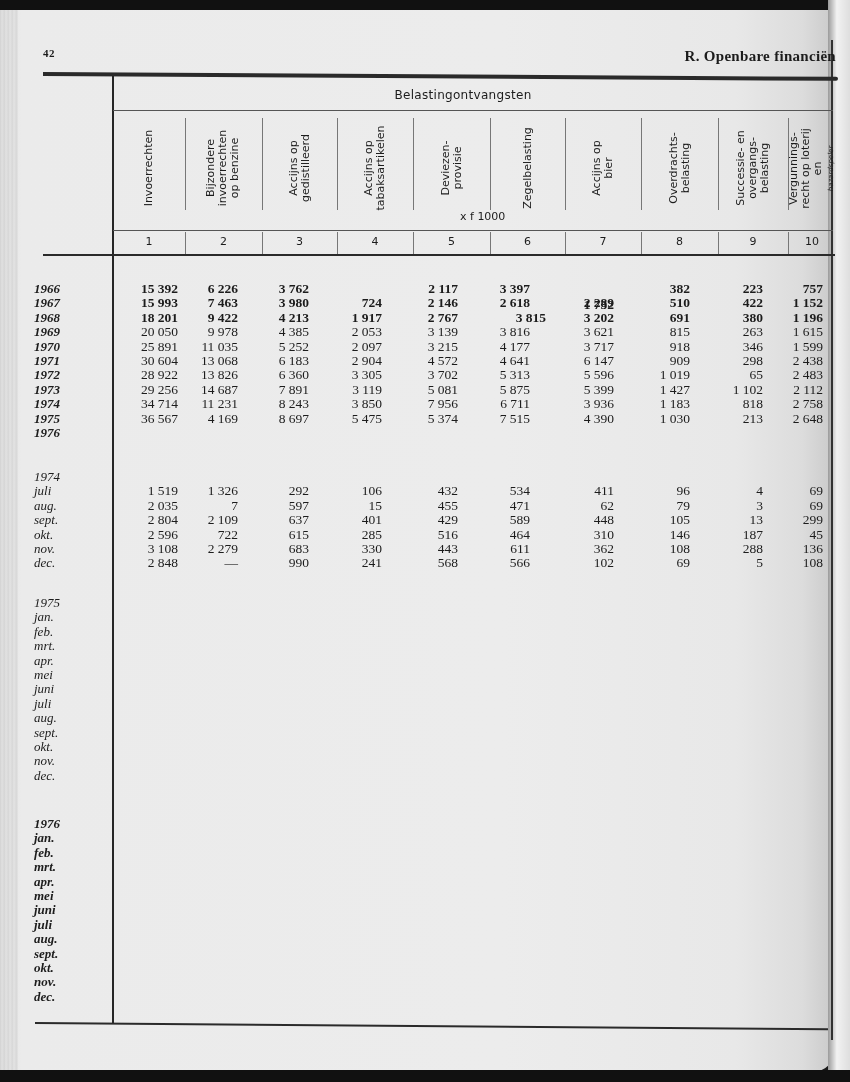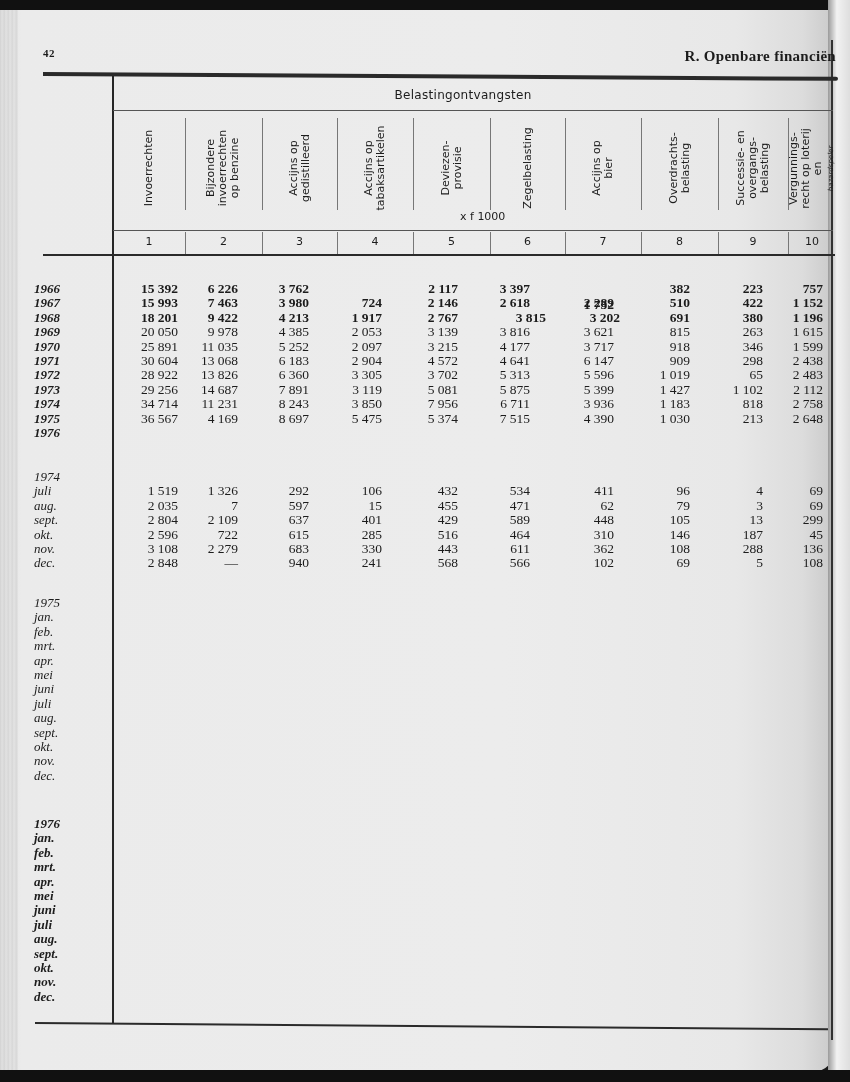--- a/index.html
+++ b/index.html
@@ -249,21 +249,21 @@
         <div class="cell bold" style="right:73px;">422</div>
         <div class="cell bold" style="right:13px;">1 152</div>
       </div>
       <div class="data-row" style="top:310.8px;width:836px;">
         <div class="cell bold" style="right:658px;">18 201</div>
         <div class="cell bold" style="right:598px;">9 422</div>
         <div class="cell bold" style="right:527px;">4 213</div>
         <div class="cell bold" style="right:454px;">1 917</div>
         <div class="cell bold" style="right:378px;">2 767</div>
         <div class="cell bold" style="right:290px;">3 815</div>
-        <div class="cell bold" style="right:216px;margin-left:14px;">3 202</div>
+        <div class="cell bold" style="right:222px;margin-left:14px;">3 202</div>
         <div class="cell bold" style="right:146px;">691</div>
         <div class="cell bold" style="right:73px;">380</div>
         <div class="cell bold" style="right:13px;">1 196</div>
       </div>
       <div class="data-row" style="top:325.2px;width:836px;">
         <div class="cell" style="right:658px;">20 050</div>
         <div class="cell" style="right:598px;">9 978</div>
         <div class="cell" style="right:527px;">4 385</div>
         <div class="cell" style="right:454px;">2 053</div>
         <div class="cell" style="right:378px;">3 139</div>
@@ -402,21 +402,21 @@
         <div class="cell" style="right:378px;">443</div>
         <div class="cell" style="right:306px;">611</div>
         <div class="cell" style="right:222px;">362</div>
         <div class="cell" style="right:146px;">108</div>
         <div class="cell" style="right:73px;">288</div>
         <div class="cell" style="right:13px;">136</div>
       </div>
       <div class="data-row" style="top:556.4px;width:836px;">
         <div class="cell" style="right:658px;">2 848</div>
         <div class="cell" style="right:598px;">—</div>
-        <div class="cell" style="right:527px;">940</div>
+        <div class="cell" style="right:527px;">990</div>
         <div class="cell" style="right:454px;">241</div>
         <div class="cell" style="right:378px;">568</div>
         <div class="cell" style="right:306px;">566</div>
         <div class="cell" style="right:222px;">102</div>
         <div class="cell" style="right:146px;">69</div>
         <div class="cell" style="right:73px;">5</div>
         <div class="cell" style="right:13px;">108</div>
       </div>
     </div>
 </div>

